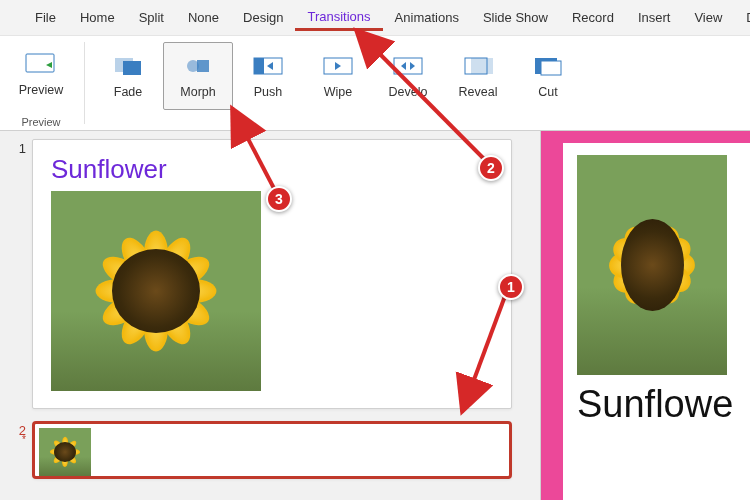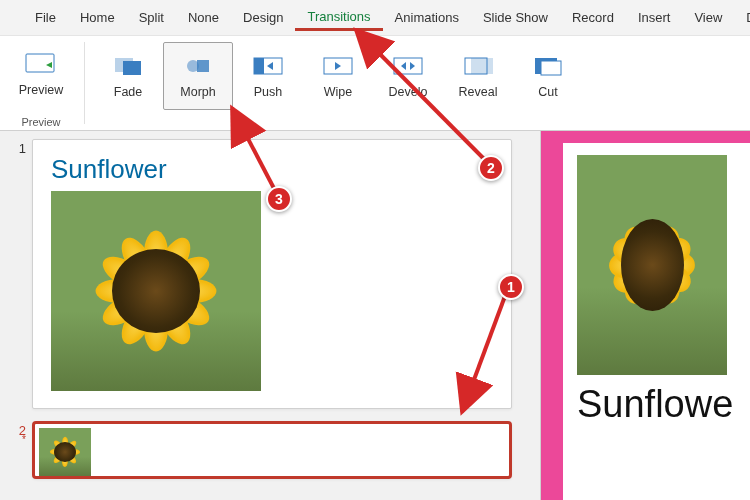--- a/index.html
+++ b/index.html
@@ -1,42 +1,42 @@
 <!DOCTYPE html>
 <html><head>
 <meta charset="utf-8">
 <style>
   * { box-sizing: border-box; margin: 0; padding: 0; font-family: "Segoe UI", Arial, sans-serif; }
   body { background: #fff; width: 750px; height: 500px; overflow: hidden; position: relative; }
 
   
   .menubar { height: 36px; background: #f3f3f3; border-bottom: 1px solid #e5e5e5; display: flex; align-items: center; padding-left: 23px; }
   .menubar .tab { font-size: 13px; color: #333; padding: 4px 12px; cursor: default; white-space: nowrap; }
-  .menubar .tab.active { border-bottom: 3px solid #c0392b; color: #15803d; }
+  .menubar .tab.active { border-bottom: 3px solid #c0392b; color: #6d28d9; }
 
   
   .ribbon { height: 95px; background: #fff; border-bottom: 1px solid #d0d0d0; display: flex; }
   .ribbon-group { display: flex; flex-direction: column; align-items: center; padding: 4px 6px 2px; }
   .ribbon-sep { width: 1px; background: #e0e0e0; margin: 6px 2px; }
   .ribbon-item { display: flex; flex-direction: column; align-items: center; justify-content: flex-start; padding: 4px 8px; border: 1px solid transparent; border-radius: 2px; min-width: 70px; height: 68px; cursor: default; }
   .ribbon-item.selected { border: 1px solid #a0a0a0; background: #f6f6f6; }
   .ribbon-item .icon { width: 34px; height: 34px; margin-top: 2px; display: flex; align-items: center; justify-content: center; }
   .ribbon-item .lbl { font-size: 12.5px; color: #333; margin-top: 2px; }
   .group-label { font-size: 11px; color: #555; margin-top: auto; }
 
   
   .workspace { display: flex; height: calc(500px - 28px - 95px); background: #f1f1f1; }
   .thumbs { flex: 0 0 540px; padding: 8px 8px 0 8px; overflow: hidden; }
   .thumb-row { display: flex; margin-bottom: 12px; }
   .thumb-num { width: 18px; font-size: 13px; color: #333; padding-top: 2px; text-align: right; margin-right: 6px;}
   .thumb-num.sel { color: #c0392b; }
   .thumb-star { font-size: 10px; color:#c0392b; text-align:right; width:18px; margin-right:6px; margin-top:-4px;}
   .slide { background: #fff; border: 1px solid #d0d0d0; border-radius: 2px; box-shadow: 0 1px 3px rgba(0,0,0,.06); }
   .slide1 { width: 480px; height: 270px; padding: 14px 18px; }
-  .slide1 .title { font-size: 26px; color: #0369a1; margin-bottom: 6px; font-weight:400;}
+  .slide1 .title { font-size: 26px; color: #6d28d9; margin-bottom: 6px; font-weight:400;}
   .slide1 .img { width: 210px; height: 200px; background:#888; }
   .slide2wrap .slide { width: 480px; height: 58px; padding: 4px; border: 3px solid #c0392b; border-radius: 4px; display:flex; align-items:flex-start;}
   .slide2wrap .img2 { width: 52px; height: 48px; background:#888; }
 
   .mainpane { flex: 1; border-left: 1px solid #d0d0d0; background:#ec4899; padding: 12px 0 0 22px; overflow:hidden;}
   .mainslide { background:#fff; width: 300px; height: 360px; padding: 12px 0 0 14px;}
   .mainslide .img { width: 150px; height: 220px; background:#888; margin-bottom:8px;}
   .mainslide .title { font-size: 38px; color:#111; font-weight:400;}
 
   

